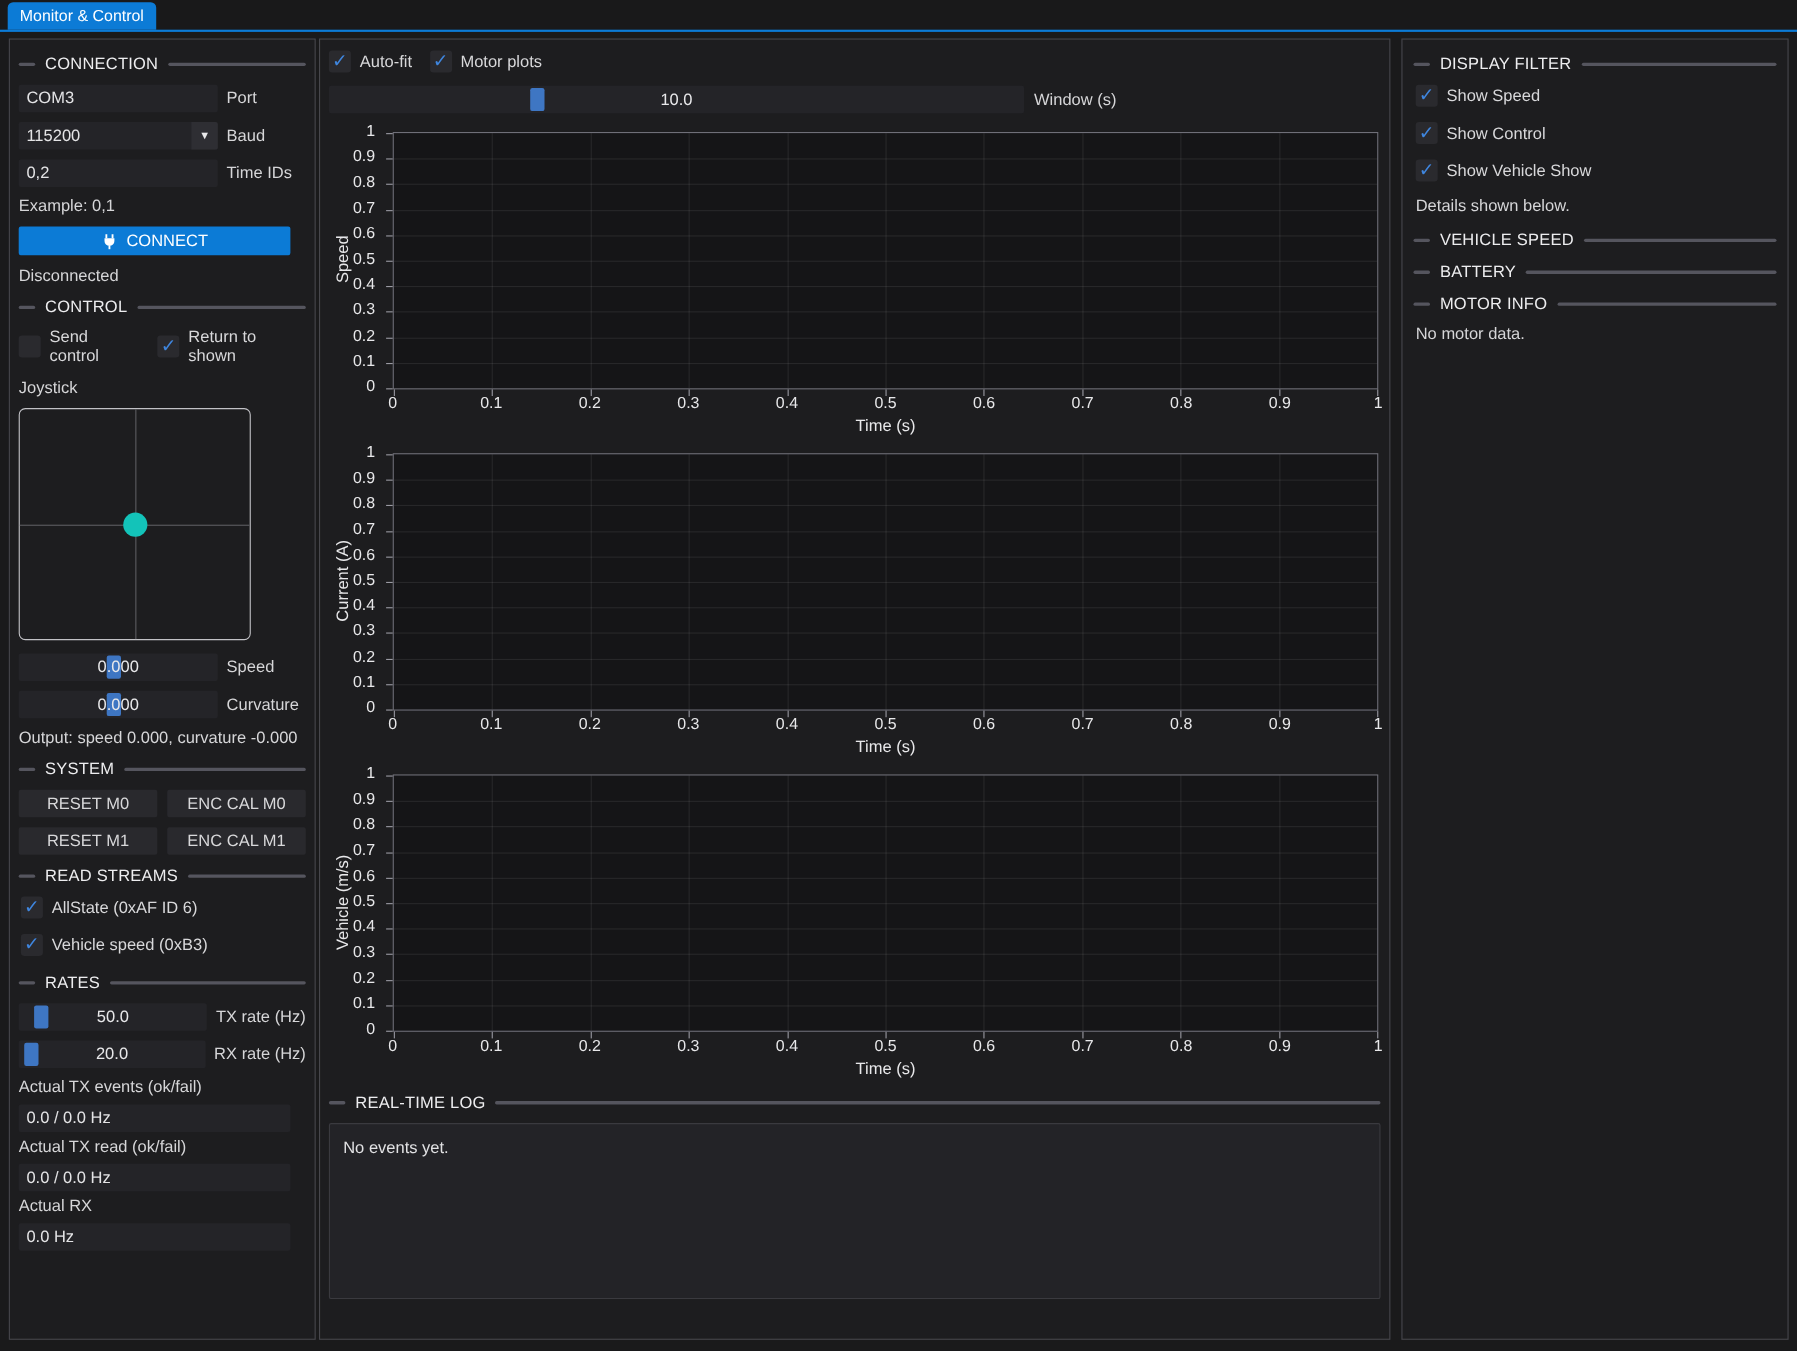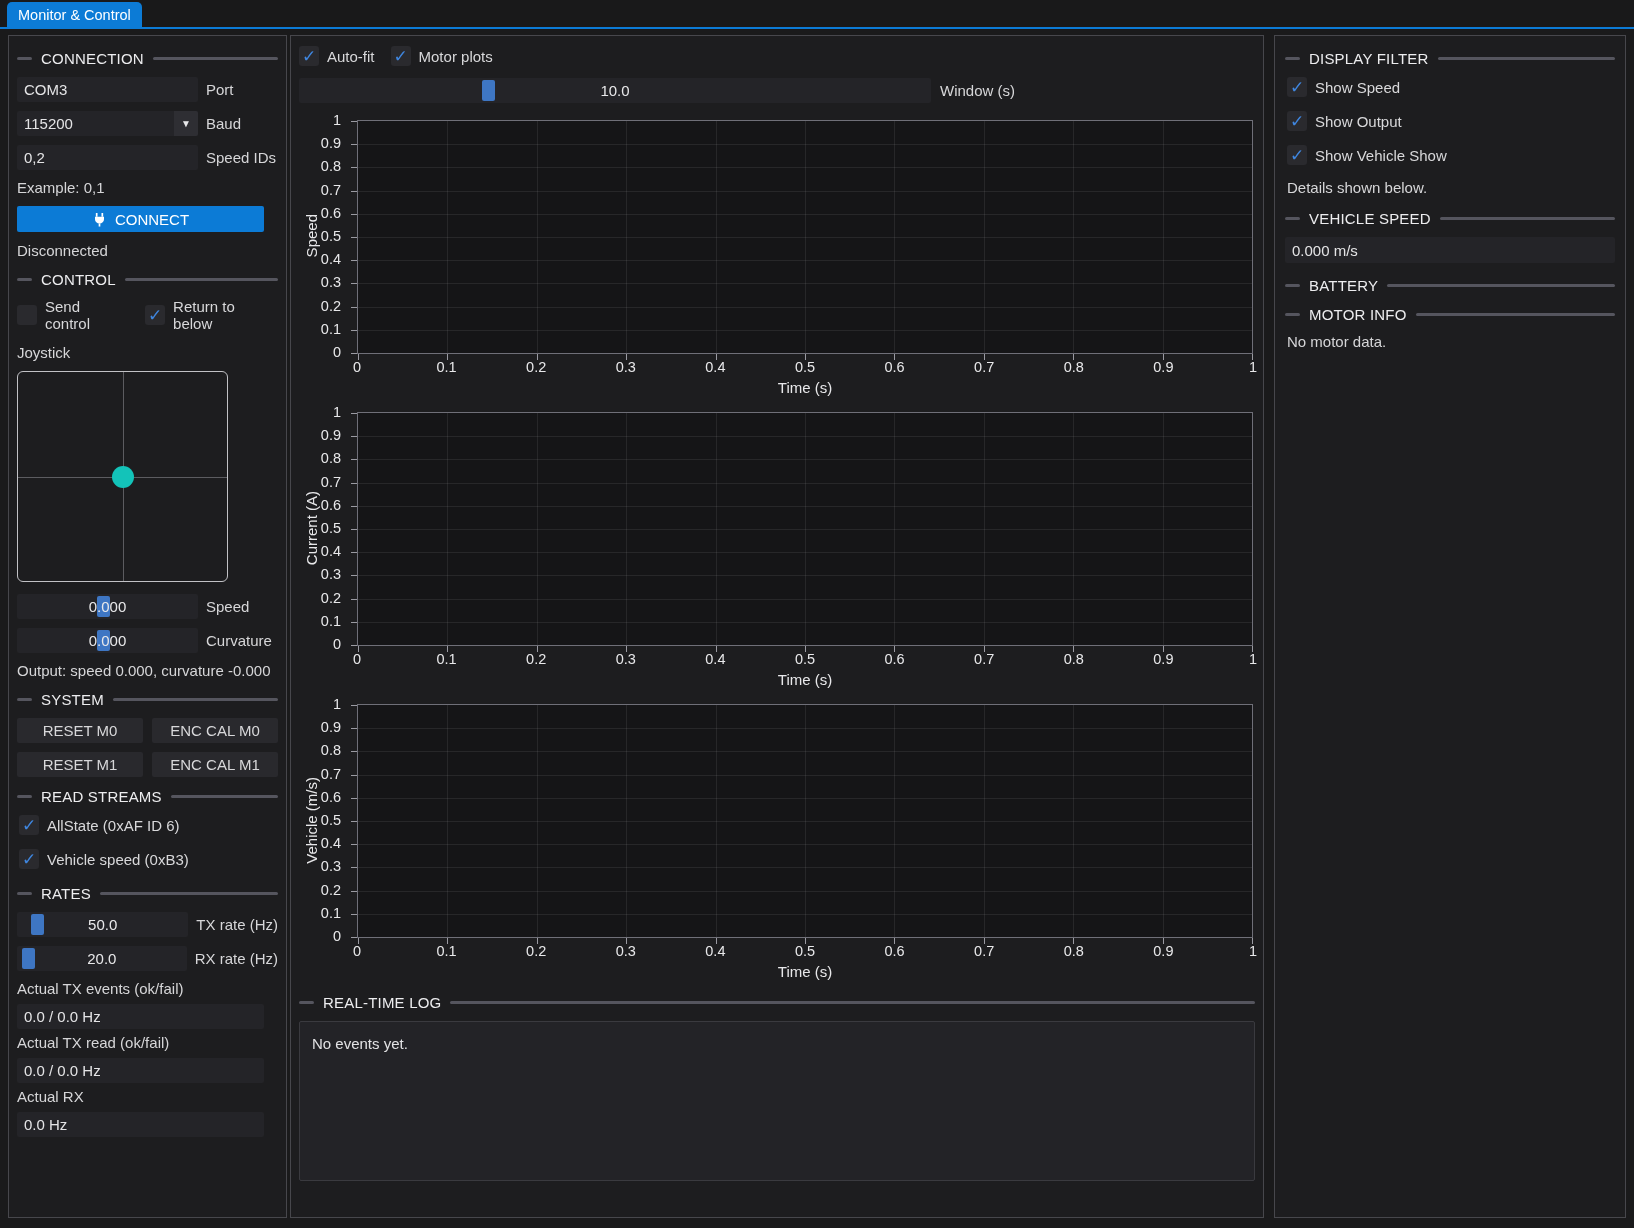--- a/index.html
+++ b/index.html
@@ -110,21 +110,21 @@
   <div class="row">
     <div class="combo">
       <span>115200</span>
       <span class="combo-arrow">▼</span>
     </div>
     <span class="lbl">Baud</span>
   </div>
 
   <div class="row">
     <div class="field input">0,2</div>
-    <span class="lbl">Speed IDs</span>
+    <span class="lbl">Time IDs</span>
   </div>
 
   <div class="hint">Example: 0,1</div>
 
   <button class="connect-btn">
     <svg width="15" height="15" viewBox="0 0 16 16">
       <path d="M5 1v4 M11 1v4" stroke="#ffffff" stroke-width="1.8" fill="none"></path>
       <path d="M3.2 5h9.6v2.6a4.8 4.8 0 0 1-9.6 0z" fill="#ffffff"></path>
       <path d="M8 12.5v3" stroke="#ffffff" stroke-width="1.8" fill="none"></path>
     </svg>
@@ -139,21 +139,21 @@
     <span class="line"></span>
   </div>
 
   <div class="cbrow">
     <span class="cbitem">
       <span class="cb"></span>
       <span>Send control</span>
     </span>
     <span class="cbitem">
       <span class="cb on"></span>
-      <span>Return to below</span>
+      <span>Return to shown</span>
     </span>
   </div>
 
   <div class="hint">Joystick</div>
 
   <div class="joystick">
     <div class="jv"></div>
     <div class="jh"></div>
     <div class="jdot"></div>
   </div>
@@ -507,38 +507,37 @@
 
   <div class="cbblock">
     <span class="cbitem">
       <span class="cb on"></span>
       <span>Show Speed</span>
     </span>
   </div>
   <div class="cbblock">
     <span class="cbitem">
       <span class="cb on"></span>
-      <span>Show Output</span>
+      <span>Show Control</span>
     </span>
   </div>
   <div class="cbblock">
     <span class="cbitem">
       <span class="cb on"></span>
       <span>Show Vehicle Show</span>
     </span>
   </div>
 
   <div class="rtext">Details shown below.</div>
 
   <div class="sec mt6">
     <span class="dash"></span>
     <span class="t">VEHICLE SPEED</span>
     <span class="line"></span>
   </div>
-  <div class="field rfield">0.000 m/s</div>
 
   <div class="sec mt6">
     <span class="dash"></span>
     <span class="t">BATTERY</span>
     <span class="line"></span>
   </div>
 
   <div class="sec mt6">
     <span class="dash"></span>
     <span class="t">MOTOR INFO</span>

